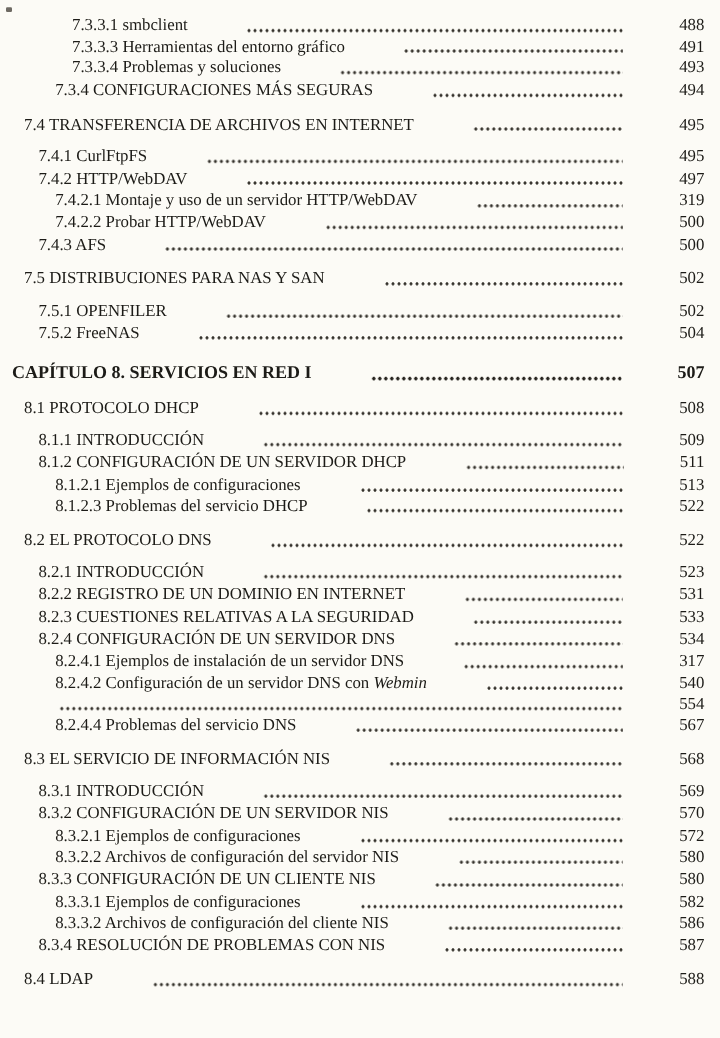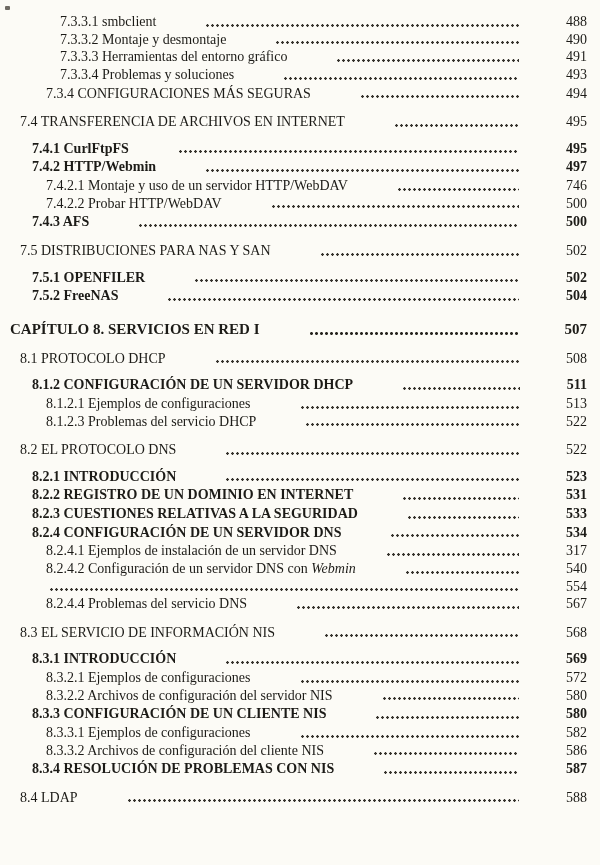--- a/index.html
+++ b/index.html
@@ -44,21 +44,21 @@
     margin: 0 3px 4px 3px;
     background-image: radial-gradient(circle, #35322c 1.05px, rgba(0,0,0,0) 1.5px);
     background-size: 5px 3px;
     background-position: left center;
     background-repeat: repeat-x;
   }
   .page { flex: 0 0 auto; }
   
   .lvl-0 { padding-left: 0; align-items: flex-end; }
   .lvl-1 { padding-left: 10px; }
-  .lvl-2 { padding-left: 22px; font-weight: bold; }
+  .lvl-2 { padding-left: 22px; }
   .lvl-3 { padding-left: 36px; }
   .lvl-4 { padding-left: 50px; }
   
   .s-chapter { font-weight: bold; font-size: 15px; margin: 15px 0 9px 0; }
   .s-chapter .leader {
     background-image: radial-gradient(circle, #26231e 1.2px, rgba(0,0,0,0) 1.65px);
   }
   .s-section { margin: 11px 0 9px 0; justify-content: flex-end; }
   .s-sub { margin: 1px 0; }
   .s-item { margin: 0; }
@@ -68,25 +68,20 @@
 
 <div class="scan-speck"></div>
 
 <div class="toc" id="toc-list">
   <div class="row lvl-4 s-item">
     <span class="title">7.3.3.1 smbclient</span>
     <span class="leader"></span>
     <span class="page">488</span>
   </div>
 
-  <div class="row lvl-4 s-item">
-    <span class="title">7.3.3.2 Montaje y desmontaje</span>
-    <span class="leader"></span>
-    <span class="page">490</span>
-  </div>
 
   <div class="row lvl-4 s-item">
     <span class="title">7.3.3.3 Herramientas del entorno gráfico</span>
     <span class="leader"></span>
     <span class="page">491</span>
   </div>
 
   <div class="row lvl-4 s-item">
     <span class="title">7.3.3.4 Problemas y soluciones</span>
     <span class="leader"></span>
@@ -105,29 +100,29 @@
     <span class="page">495</span>
   </div>
 
   <div class="row lvl-2 s-sub">
     <span class="title">7.4.1 CurlFtpFS</span>
     <span class="leader"></span>
     <span class="page">495</span>
   </div>
 
   <div class="row lvl-2 s-sub">
-    <span class="title">7.4.2 HTTP/Webmin</span>
+    <span class="title">7.4.2 HTTP/WebDAV</span>
     <span class="leader"></span>
     <span class="page">497</span>
   </div>
 
   <div class="row lvl-3 s-item">
     <span class="title">7.4.2.1 Montaje y uso de un servidor HTTP/WebDAV</span>
     <span class="leader"></span>
-    <span class="page">746</span>
+    <span class="page">319</span>
   </div>
 
   <div class="row lvl-3 s-item">
     <span class="title">7.4.2.2 Probar HTTP/WebDAV</span>
     <span class="leader"></span>
     <span class="page">500</span>
   </div>
 
   <div class="row lvl-2 s-sub">
     <span class="title">7.4.3 AFS</span>
@@ -158,20 +153,25 @@
     <span class="leader"></span>
     <span class="page">507</span>
   </div>
 
   <div class="row lvl-1 s-section">
     <span class="title">8.1 PROTOCOLO DHCP</span>
     <span class="leader"></span>
     <span class="page">508</span>
   </div>
 
+  <div class="row lvl-2 s-sub">
+    <span class="title">8.1.1 INTRODUCCIÓN</span>
+    <span class="leader"></span>
+    <span class="page">509</span>
+  </div>
 
   <div class="row lvl-2 s-sub">
     <span class="title">8.1.2 CONFIGURACIÓN DE UN SERVIDOR DHCP</span>
     <span class="leader"></span>
     <span class="page">511</span>
   </div>
 
   <div class="row lvl-3 s-item">
     <span class="title">8.1.2.1 Ejemplos de configuraciones</span>
     <span class="leader"></span>
@@ -243,20 +243,25 @@
     <span class="leader"></span>
     <span class="page">568</span>
   </div>
 
   <div class="row lvl-2 s-sub">
     <span class="title">8.3.1 INTRODUCCIÓN</span>
     <span class="leader"></span>
     <span class="page">569</span>
   </div>
 
+  <div class="row lvl-2 s-sub">
+    <span class="title">8.3.2 CONFIGURACIÓN DE UN SERVIDOR NIS</span>
+    <span class="leader"></span>
+    <span class="page">570</span>
+  </div>
 
   <div class="row lvl-3 s-item">
     <span class="title">8.3.2.1 Ejemplos de configuraciones</span>
     <span class="leader"></span>
     <span class="page">572</span>
   </div>
 
   <div class="row lvl-3 s-item">
     <span class="title">8.3.2.2 Archivos de configuración del servidor NIS</span>
     <span class="leader"></span>

